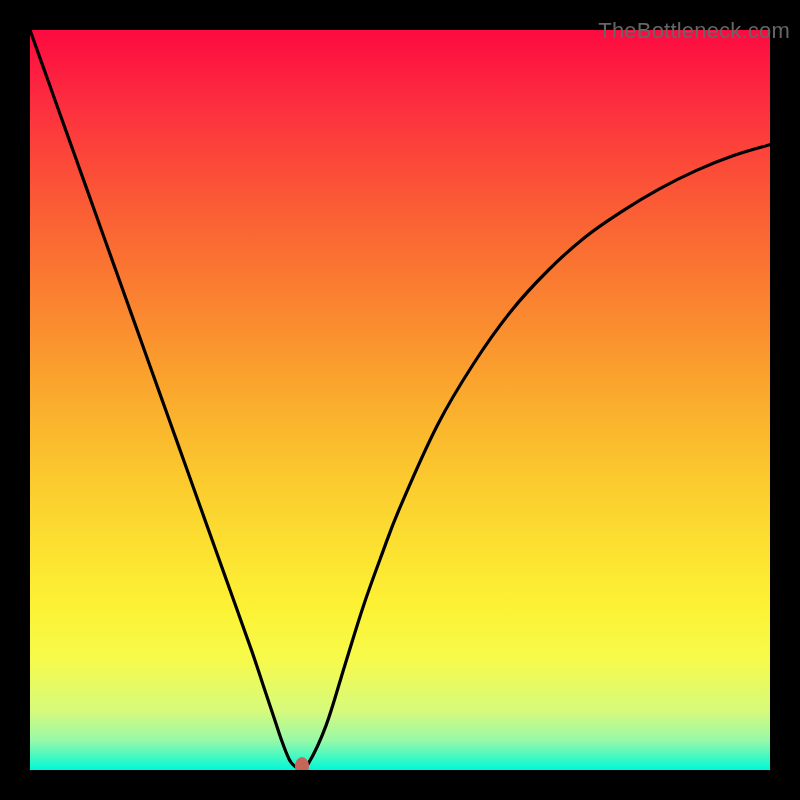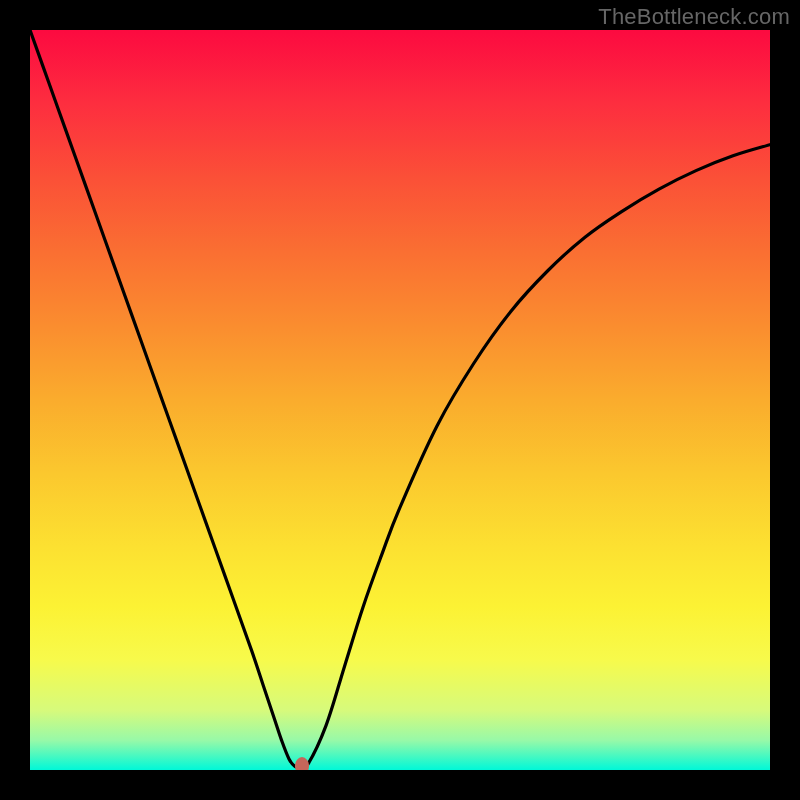--- a/index.html
+++ b/index.html
@@ -10,21 +10,21 @@
   body {
     width: 800px;
     height: 800px;
     background: #000;
     position: relative;
     font-family: Arial, Helvetica, sans-serif;
     overflow: hidden;
   }
   .watermark {
     position: absolute;
-    top: 4px;
+    top: 18px;
     right: 10px;
     color: #666;
     font-size: 22px;
     font-weight: 500;
     z-index: 10;
     letter-spacing: 0.2px;
   }
   .plot-area {
     position: absolute;
     left: 30px;

